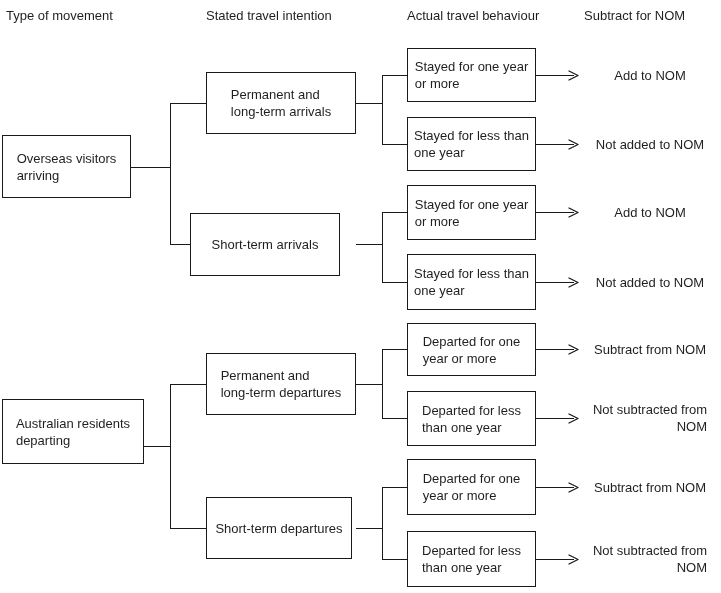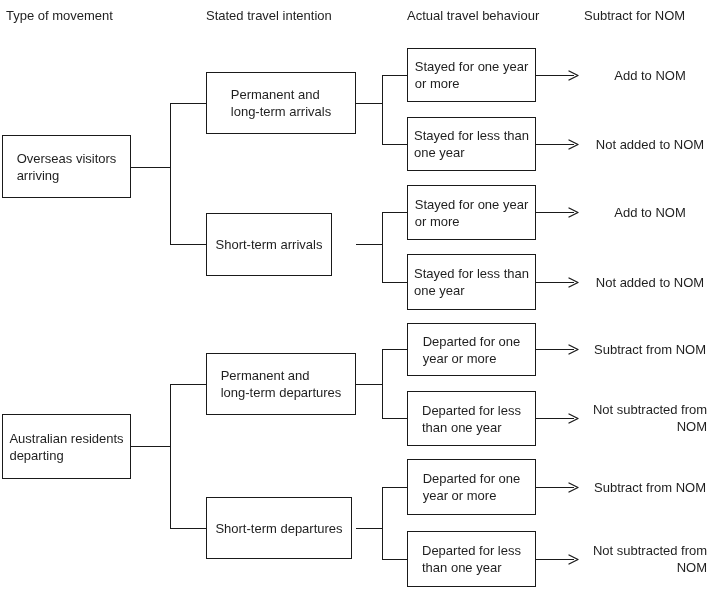--- a/index.html
+++ b/index.html
@@ -97,26 +97,26 @@
     </g>
   </svg>
 
   <div class="hdr" style="left:6px">Type of movement</div>
   <div class="hdr" style="left:407px">Actual travel behaviour</div>
   <div class="hdr" style="left:206px">Stated travel intention</div>
   <div class="hdr" style="left:584px">Subtract for NOM</div>
 
   <div class="box" style="left:2px;top:135px;width:129px;height:63px">Overseas visitors
 arriving</div>
-  <div class="box" style="left:2px;top:414px;width:129px;height:65px">Australian residents
+  <div class="box" style="left:2px;top:399px;width:142px;height:65px">Australian residents
 departing</div>
 
   <div class="box" style="left:206px;top:72px;width:150px;height:62px">Permanent and
 long-term arrivals</div>
-  <div class="box" style="left:206px;top:213px;width:126px;height:63px">Short-term arrivals</div>
+  <div class="box" style="left:190px;top:213px;width:150px;height:63px">Short-term arrivals</div>
   <div class="box" style="left:206px;top:353px;width:150px;height:62px">Permanent and
 long-term departures</div>
   <div class="box" style="left:206px;top:497px;width:146px;height:62px">Short-term departures</div>
 
   <div class="box" style="left:407px;top:48px;width:129px;height:54px">Stayed for one year
 or more</div>
   <div class="box" style="left:407px;top:117px;width:129px;height:54px">Stayed for less than
 one year</div>
   <div class="box" style="left:407px;top:185px;width:129px;height:55px">Stayed for one year
 or more</div>

